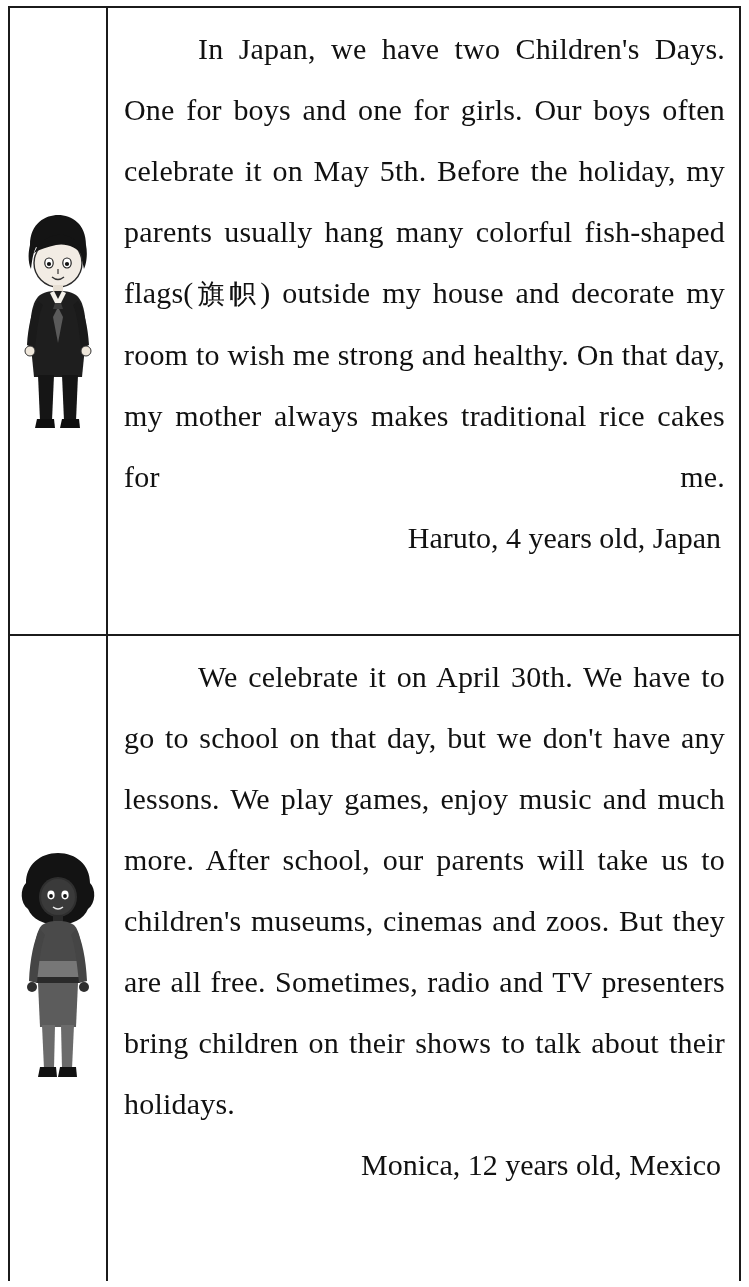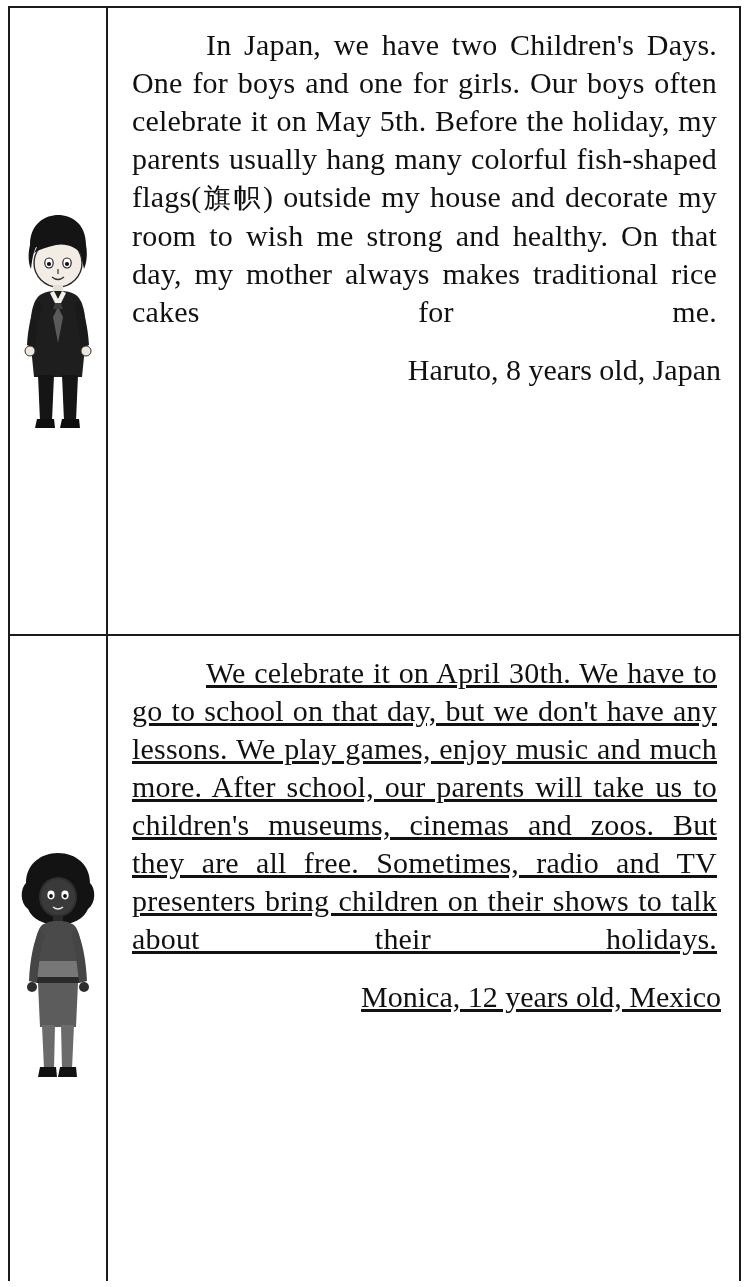--- a/index.html
+++ b/index.html
@@ -40,21 +40,20 @@
     display: flex;
     flex-direction: row;
     box-sizing: border-box;
   }
   .row--first {
     height: 628px;
     border-bottom: 2px solid #1b1b1b;
   }
   .row--second {
     height: 645px;
-    text-decoration: underline;
   }
 
   .cell-img {
     width: 98px;
     flex: 0 0 98px;
     box-sizing: border-box;
     border-right: 2px solid #1b1b1b;
     position: relative;
     display: flex;
     align-items: center;
@@ -63,26 +62,26 @@
 
   .cell-text {
     flex: 1 1 auto;
     box-sizing: border-box;
     padding: 10px 14px 8px 16px;
     position: relative;
   }
 
   .para {
     font-size: 30px;
-    line-height: 38px;
+    line-height: 61px;
     text-align: justify;
     text-align-last: justify;
     text-justify: inter-word;
     letter-spacing: 0.2px;
-    margin: 8px;
+    margin: 0;
   }
   .para--indent {
     text-indent: 74px;
   }
 
   .signature {
     font-size: 30px;
     line-height: 61px;
     text-align: right;
     margin: 0;
@@ -147,21 +146,21 @@
             <path d="M28 166 L30 212 L42 212 L44 166 Z" fill="#151515"></path>
             <path d="M52 166 L54 212 L66 212 L68 166 Z" fill="#151515"></path>
 
             <path d="M27 210 L44 210 L45 219 L25 219 Z" fill="#0e0e0e"></path>
             <path d="M52 210 L69 210 L70 219 L50 219 Z" fill="#0e0e0e"></path>
           </svg>
         </div>
       </div>
       <div class="cell-text">
         <p class="para para--indent"><span>In Japan, we have two Children's Days. One for boys and one for girls. Our boys often celebrate it on May 5th. Before the holiday, my parents usually hang many colorful fish-shaped flags(</span><span class="cjk">旗帜</span><span>) outside my house and decorate my room to wish me strong and healthy. On that day, my mother always makes traditional rice cakes for me.</span></p>
-        <p class="signature">Haruto, 8 years old, Japan</p>
+        <p class="signature">Haruto, 4 years old, Japan</p>
       </div>
     </div>
 
     <div class="row row--second">
       <div class="cell-img">
         <div class="fig fig2">
           <svg width="96" height="250" viewBox="0 0 96 250" xmlns="http://www.w3.org/2000/svg">
 
             <path d="M48 4 C30 4 16 16 16 34 C10 40 10 54 18 60 C22 70 34 76 48 76 C62 76 74 70 78 60 C86 54 86 40 80 34 C80 16 66 4 48 4 Z" fill="#131313"></path>
 

